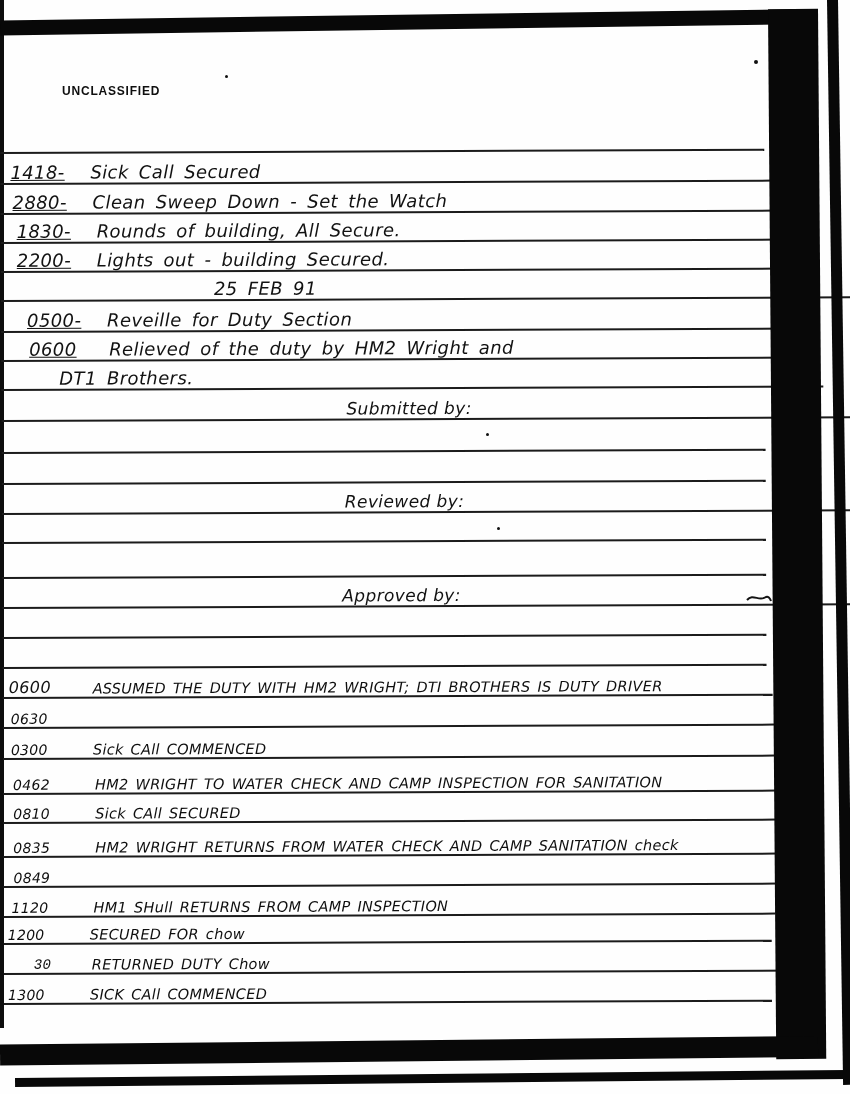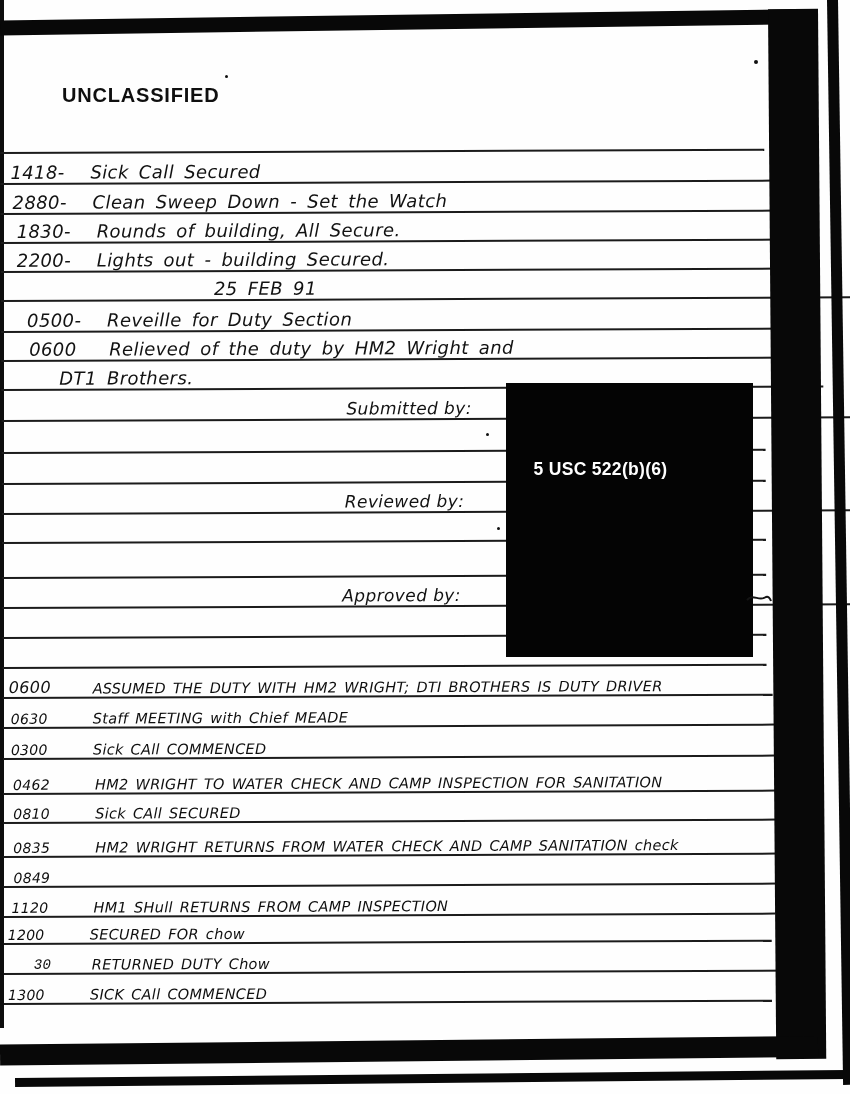--- a/index.html
+++ b/index.html
@@ -13,33 +13,33 @@
   #right-band{left:768px;top:9px;width:50px;height:1050px;transform:rotate(-0.45deg);transform-origin:top center;}
   #edge-line{left:827px;top:0;width:11px;height:1085px;transform:rotate(-0.85deg);transform-origin:top center;}
   #bottom-bar{left:0;top:1036px;width:818px;height:21px;transform:rotate(-0.6deg);transform-origin:right center;}
   #bottom-line{left:15px;top:1070px;width:832px;height:9px;transform:rotate(-0.55deg);transform-origin:right center;}
   #margin-line{left:764px;top:26px;width:4px;height:1028px;background:#0d0d0d;}
   .speck{position:absolute;background:#111;border-radius:50%;}
   
   #stamp{
     position:absolute;left:62px;top:84px;
     font-family:"Liberation Sans",sans-serif;font-weight:bold;
-    font-size:20px;letter-spacing:0.8px;color:#0f0f0f;
+    font-size:12px;letter-spacing:0.8px;color:#0f0f0f;
   }
   
   #rows{position:absolute;left:0;top:0;width:850px;height:1094px;transform:rotate(-0.25deg);transform-origin:left center;}
   .rule-row{
     position:absolute;left:2px;width:764px;height:29px;
     border-bottom:2px solid #1b1b1b;
     display:flex;align-items:flex-end;box-sizing:content-box;
   }
   .rule-row span{line-height:1;margin-bottom:1px;white-space:nowrap;}
   
   .hw{font-style:italic;font-size:18px;letter-spacing:0.4px;word-spacing:4px;color:#121212;}
-  .hw .time{display:inline-block;width:80px;}
+  .hw .time{display:inline-block;width:80px;text-decoration:underline;}
   .print{font-style:italic;font-size:14.5px;letter-spacing:0.3px;word-spacing:2px;color:#0f0f0f;}
   .print .time{display:inline-block;width:82px;font-size:14px;}
   .print .time.narrow{width:58px;font-family:Liberation Mono, monospace;}
   .sig{font-style:italic;font-size:17px;letter-spacing:0.4px;color:#121212;}
   
   #redaction{
     position:absolute;left:506px;top:383px;width:247px;height:274px;
     background:#040404;z-index:5;
   }
   #redaction .label{
@@ -121,21 +121,20 @@
     <div class="rule-row" style="top:608px"></div>
     <div class="rule-row" style="top:638px"></div>
 
     <div class="rule-row print" style="top:668px;padding-left:6px">
       <span class="time hw" style="font-size:16px;width:84px">0600</span>
       <span>ASSUMED THE DUTY WITH HM2 WRIGHT; DTI BROTHERS IS DUTY DRIVER</span>
     </div>
 
     <div class="rule-row print" style="top:698px;padding-left:8px">
       <span class="time">0630</span>
-      <span>Staff MEETING with Chief MEADE</span>
     </div>
 
     <div class="rule-row print" style="top:729px;padding-left:8px">
       <span class="time">0300</span>
       <span>Sick CAll COMMENCED</span>
     </div>
 
     <div class="rule-row print" style="top:764px;padding-left:10px">
       <span class="time">0462</span>
       <span>HM2 WRIGHT TO WATER CHECK AND CAMP INSPECTION FOR SANITATION</span>
@@ -172,23 +171,20 @@
 
     <div class="rule-row print" style="top:974px;padding-left:4px">
       <span class="time">1300</span>
       <span>SICK CAll COMMENCED</span>
     </div>
 
   </div>
 
   <div id="margin-line"></div>
 
-  <div id="redaction">
-    <div class="label">5 USC 522(b)(6)</div>
-  </div>
 
   <svg id="sig-stroke" width="26" height="16">
     <path d="M1,10 C7,3 13,12 20,7 C22,6 24,8 25,11" stroke="#141414" stroke-width="2" fill="none"></path>
   </svg>
 
   <div id="top-bar" class="bar"></div>
   <div id="right-band" class="bar"></div>
   <div id="edge-line" class="bar"></div>
   <div id="bottom-bar" class="bar"></div>
   <div id="bottom-line" class="bar"></div>

